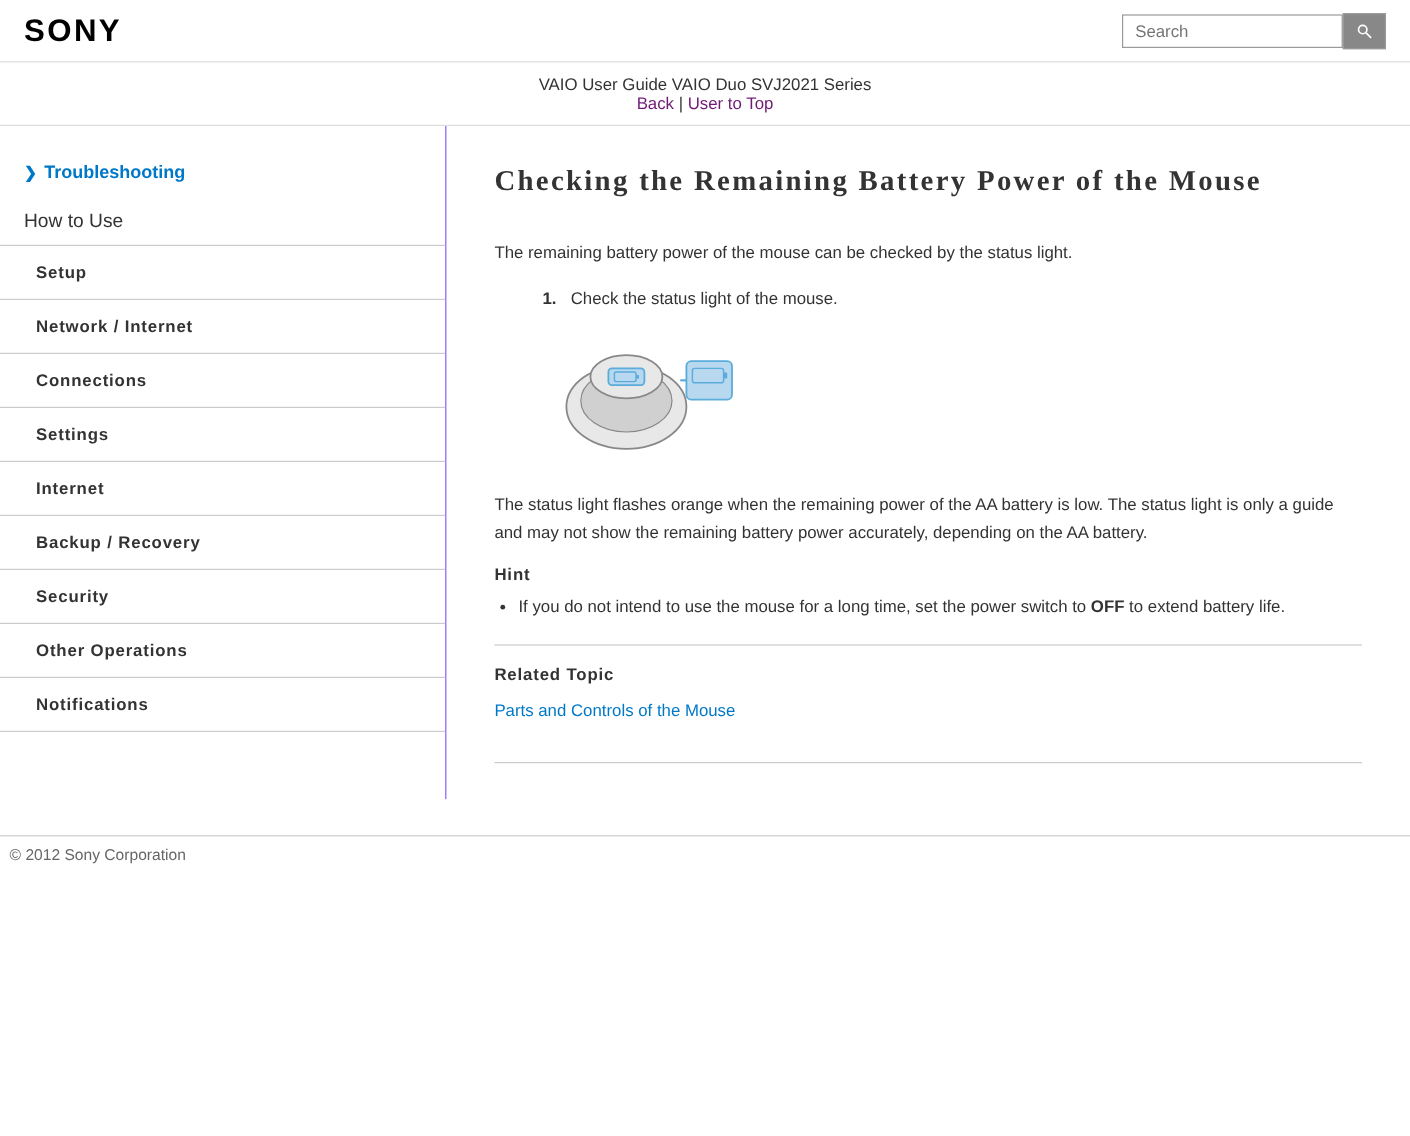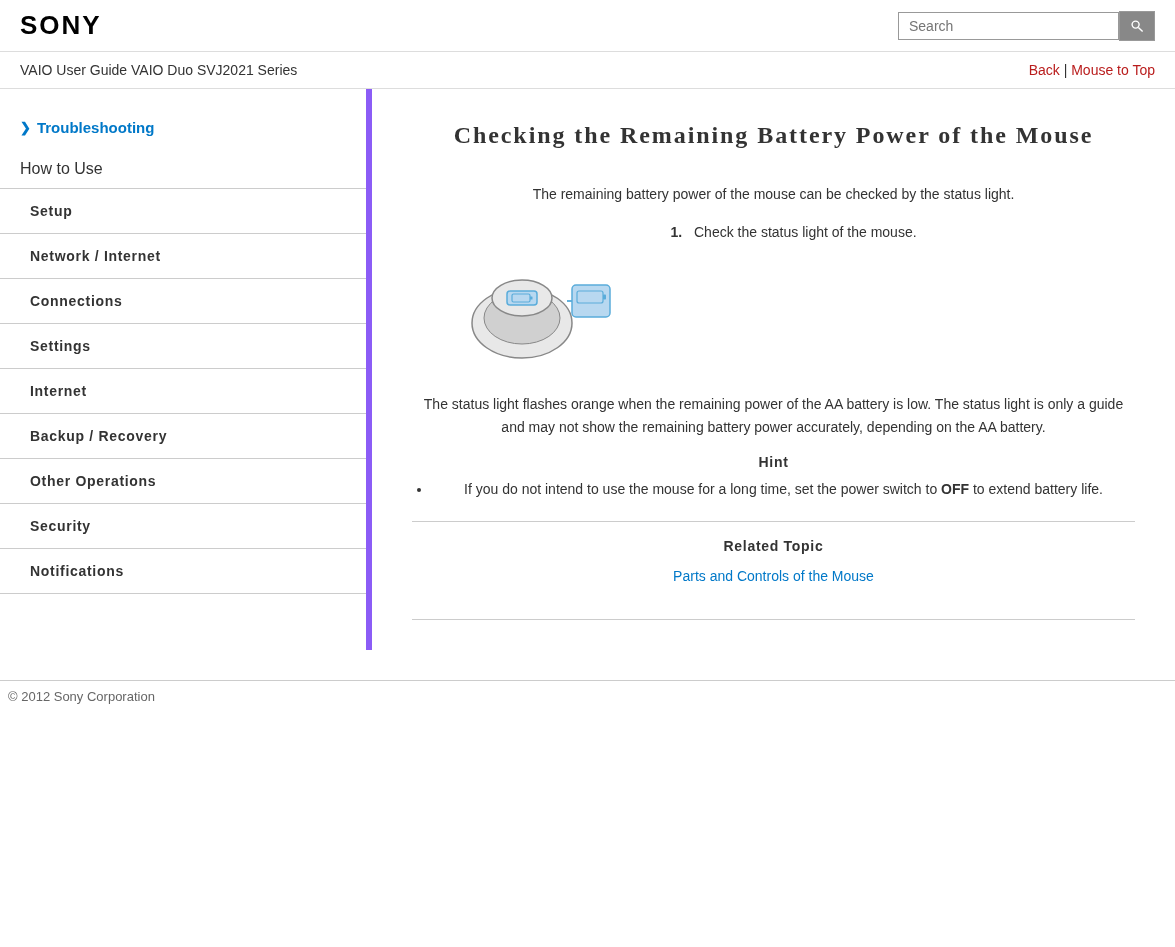--- a/index.html
+++ b/index.html
@@ -1,43 +1,43 @@
 <!DOCTYPE html>
 <html><head>
   <meta charset="utf-8">
   <style>
     * { margin: 0; padding: 0; box-sizing: border-box; }
     body { font-family: Arial, sans-serif; font-size: 14px; color: #333; background: #fff; width: 1175px; min-height: 947px; }
 
     
     #header { display: flex; align-items: center; justify-content: space-between; padding: 10px 20px; border-bottom: 1px solid #ddd; height: 52px; }
     .search-bar { display: flex; align-items: center; }
-    .search-bar input { border: 1px solid #999; padding: 5px 10px; width: 221px; font-size: 14px; color: #999; outline: none; }
+    .search-bar input { border: 1px solid #999; padding: 5px 10px; width: 184px; font-size: 14px; color: #999; outline: none; }
     .search-btn { background: #888; border: 1px solid #999; padding: 5px 10px; cursor: pointer; height: 30px; width: 36px; display: flex; align-items: center; justify-content: center; }
     .search-btn svg { width: 16px; height: 16px; }
 
     
-    #breadcrumb-bar { display: flex; align-items: center; justify-content: space-between; padding: 10px 20px; border-bottom: 1px solid #ddd; }
+    #breadcrumb-bar { display: flex; align-items: center; justify-content: space-between; padding: 10px 20px; border-bottom: 1px solid #ddd; flex-direction: column; }
     #breadcrumb-bar .guide-title { font-size: 14px; color: #333; }
     .nav-links { font-size: 14px; }
-    .nav-links a { color: #b91c1c; text-decoration: none; }
+    .nav-links a { color: #701a75; text-decoration: none; }
     .nav-links span { color: #333; }
 
     
     #main { display: flex; }
 
     
-    #sidebar { width: 372px; min-width: 372px; padding: 20px 0; border-right: 6px solid #8b5cf6; }
+    #sidebar { width: 372px; min-width: 372px; padding: 20px 0; border-right: 1px solid #8b5cf6; }
     .sidebar-section-title { color: #0078c8; font-size: 15px; font-weight: bold; padding: 10px 20px; display: flex; align-items: center; gap: 6px; }
     .sidebar-section-title::before { content: '❯'; font-size: 13px; color: #0078c8; }
     .sidebar-group-title { font-size: 16px; font-weight: normal; padding: 14px 20px 10px 20px; color: #333; border-bottom: 1px solid #ccc; }
     .sidebar-nav-item { display: block; padding: 14px 20px 14px 30px; font-size: 14px; font-weight: bold; color: #333; border-bottom: 1px solid #ccc; text-decoration: none; letter-spacing: 0.05em; cursor: pointer; }
 
     
-    #content { flex: 1; padding: 30px 40px; text-align: center; }
+    #content { flex: 1; padding: 30px 40px; }
     .page-title { font-size: 24px; font-weight: bold; letter-spacing: 0.08em; color: #333; margin-bottom: 30px; line-height: 1.4; border-bottom: none; font-family: Georgia, serif; }
 
     .content-text { font-size: 14px; color: #333; line-height: 1.6; margin-bottom: 16px; }
     .step-list { margin: 0 0 20px 40px; }
     .step-list li { margin-bottom: 8px; font-size: 14px; line-height: 1.6; list-style: none; }
     .step-list li::before { content: '1.'; font-weight: bold; margin-right: 8px; }
 
     
     .illustration-area { margin: 20px 0 30px 40px; display: flex; align-items: center; gap: 20px; }
 
@@ -70,38 +70,38 @@
       </svg>
     </button>
   </div>
 </div>
 
 <div id="breadcrumb-bar">
   <span class="guide-title">VAIO User Guide VAIO Duo SVJ2021 Series</span>
   <div class="nav-links">
     <a href="#">Back</a>
     <span> | </span>
-    <a href="#">Mouse to Top</a>
+    <a href="#">User to Top</a>
   </div>
 </div>
 
 <div id="main">
 
   <div id="sidebar">
     <div class="sidebar-section-title">Troubleshooting</div>
     <div class="sidebar-group-title">How to Use</div>
 
     <a class="sidebar-nav-item">Setup</a>
     <a class="sidebar-nav-item">Network / Internet</a>
     <a class="sidebar-nav-item">Connections</a>
     <a class="sidebar-nav-item">Settings</a>
     <a class="sidebar-nav-item">Internet</a>
     <a class="sidebar-nav-item">Backup / Recovery</a>
+    <a class="sidebar-nav-item">Security</a>
     <a class="sidebar-nav-item">Other Operations</a>
-    <a class="sidebar-nav-item">Security</a>
     <a class="sidebar-nav-item">Notifications</a>
   </div>
 
   <div id="content">
     <h1 class="page-title">Checking the Remaining Battery Power of the Mouse</h1>
 
     <p class="content-text">The remaining battery power of the mouse can be checked by the status light.</p>
 
     <ol class="step-list">
       <li>

